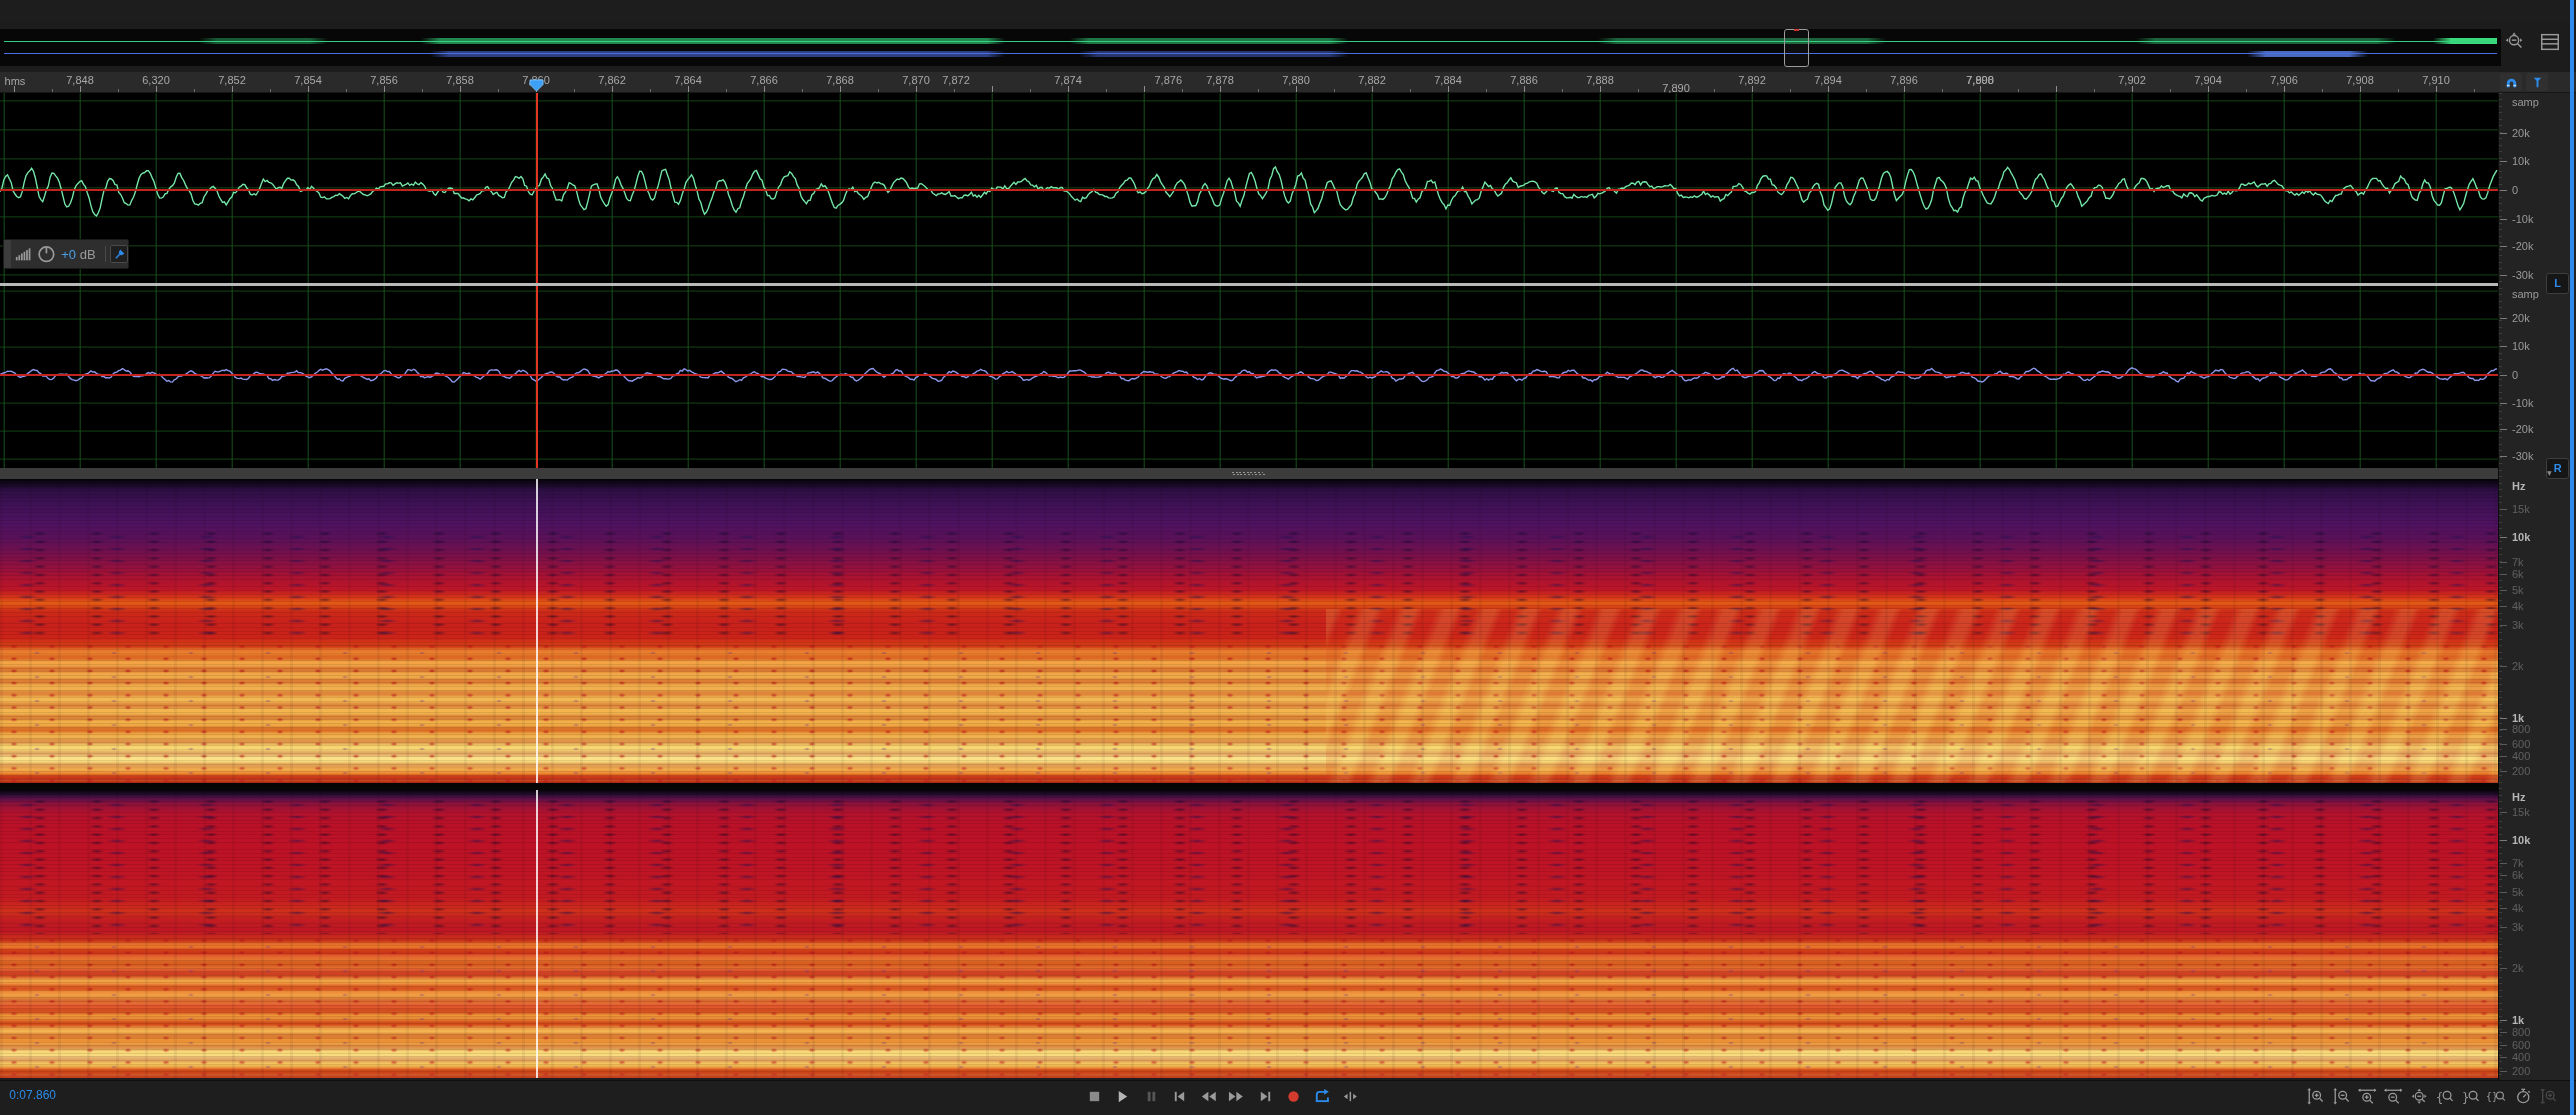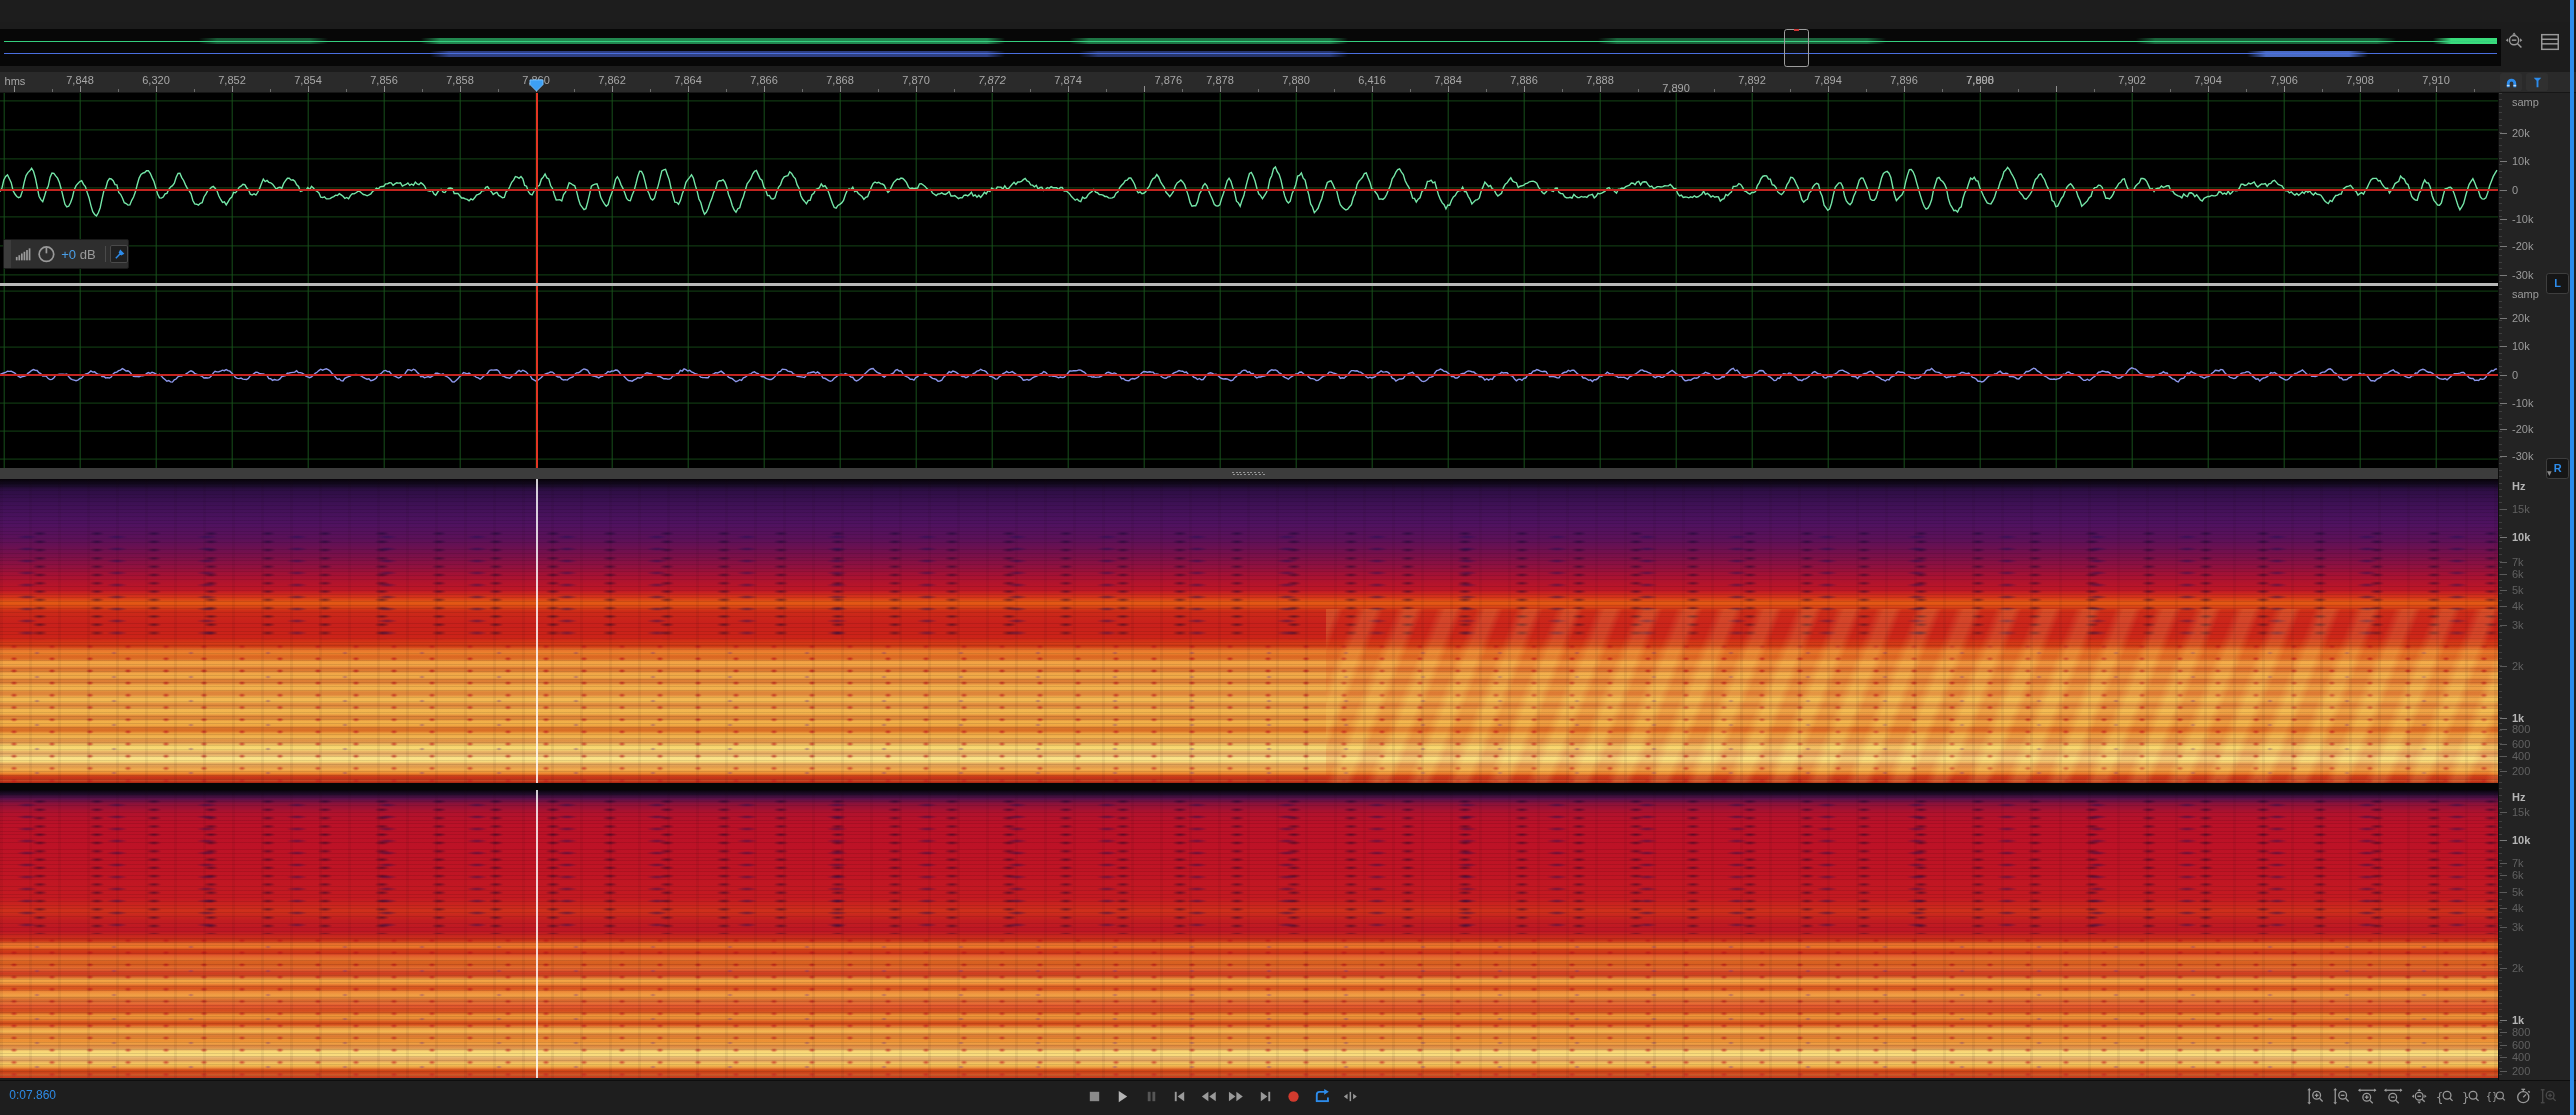--- a/index.html
+++ b/index.html
@@ -156,26 +156,26 @@
         <span class="ruler-tick" style="left: 194px;">7,852</span>
         <span class="ruler-tick" style="left: 270px;">7,854</span>
         <span class="ruler-tick" style="left: 346px;">7,856</span>
         <span class="ruler-tick" style="left: 422px;">7,858</span>
         <span class="ruler-tick" style="left: 498px;">7,860</span>
         <span class="ruler-tick" style="left: 574px;">7,862</span>
         <span class="ruler-tick" style="left: 650px;">7,864</span>
         <span class="ruler-tick" style="left: 726px;">7,866</span>
         <span class="ruler-tick" style="left: 802px;">7,868</span>
         <span class="ruler-tick" style="left: 878px;">7,870</span>
-        <span class="ruler-tick" style="left: 954px; font-style: italic;">7,872</span>
+        <span class="ruler-tick" style="left: 918px;">7,872</span>
         <span class="ruler-tick" style="left: 1030px;">7,874</span>
         <span class="ruler-tick" style="left: 1106px; text-align: right;">7,876</span>
         <span class="ruler-tick" style="left: 1182px;">7,878</span>
         <span class="ruler-tick" style="left: 1258px;">7,880</span>
-        <span class="ruler-tick" style="left: 1334px;">6,416</span>
+        <span class="ruler-tick" style="left: 1334px;">7,882</span>
         <span class="ruler-tick" style="left: 1410px;">7,884</span>
         <span class="ruler-tick" style="left: 1486px;">7,886</span>
         <span class="ruler-tick" style="left: 1562px;">7,888</span>
         <span class="ruler-tick" style="left: 1638px; margin-top: 8px;">7,890</span>
         <span class="ruler-tick" style="left: 1714px;">7,892</span>
         <span class="ruler-tick" style="left: 1790px;">7,894</span>
         <span class="ruler-tick" style="left: 1866px;">7,896</span>
         <span class="ruler-tick" style="left: 1942px;">7,898</span>
         <span class="ruler-tick" style="left: 1942px;">7,900</span>
         <span class="ruler-tick" style="left: 2094px;">7,902</span>

